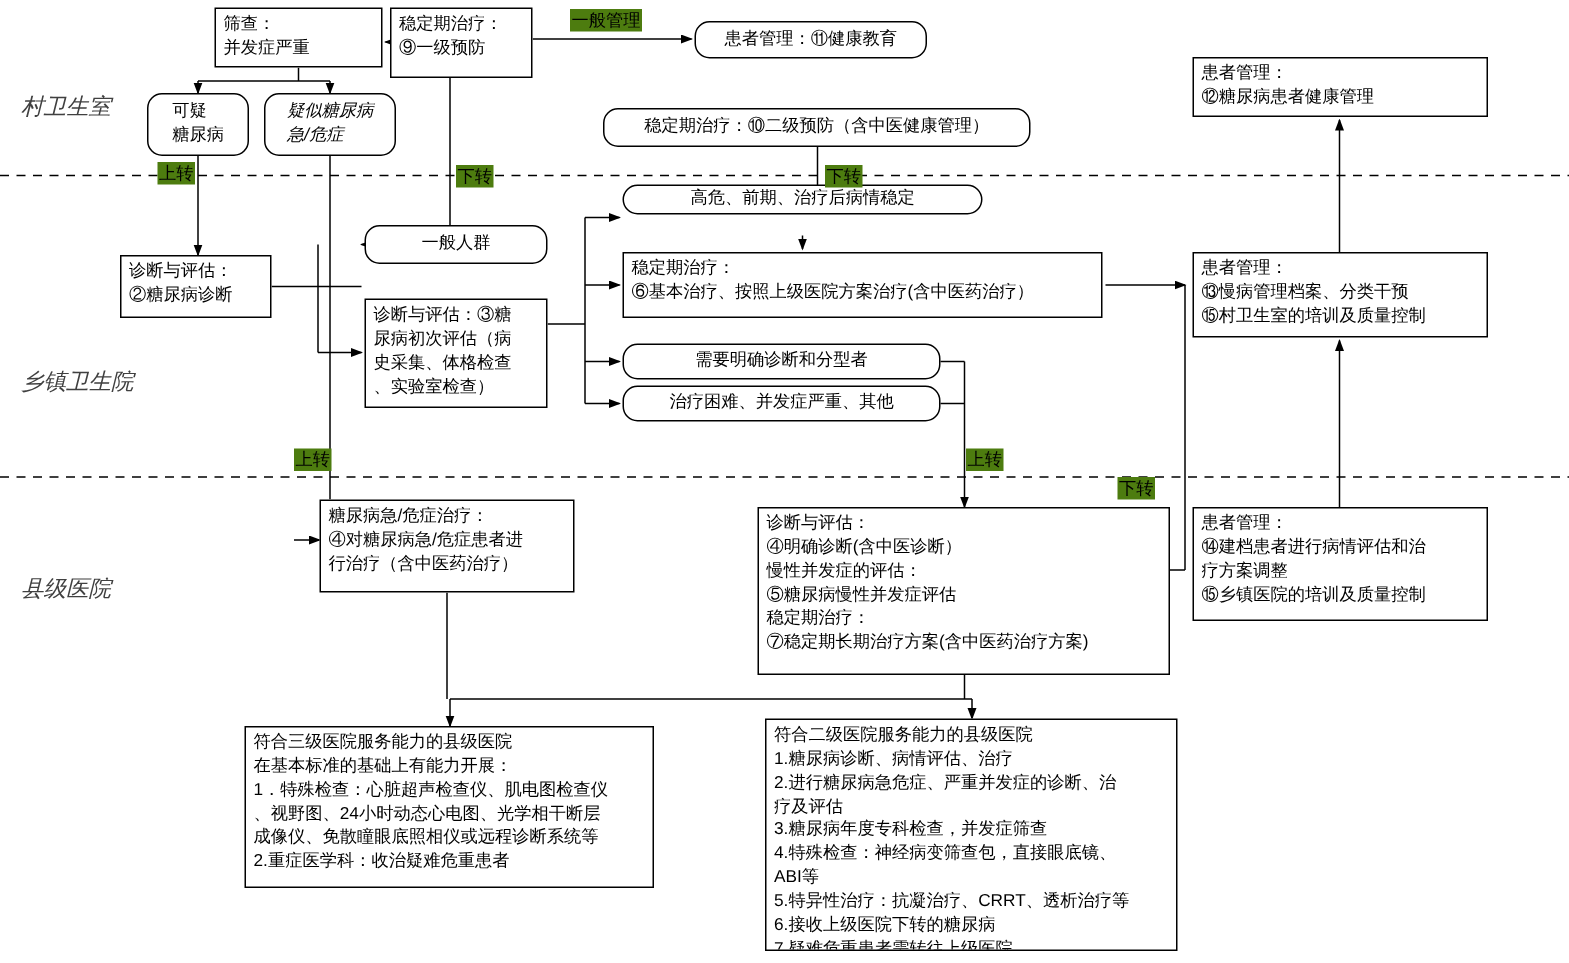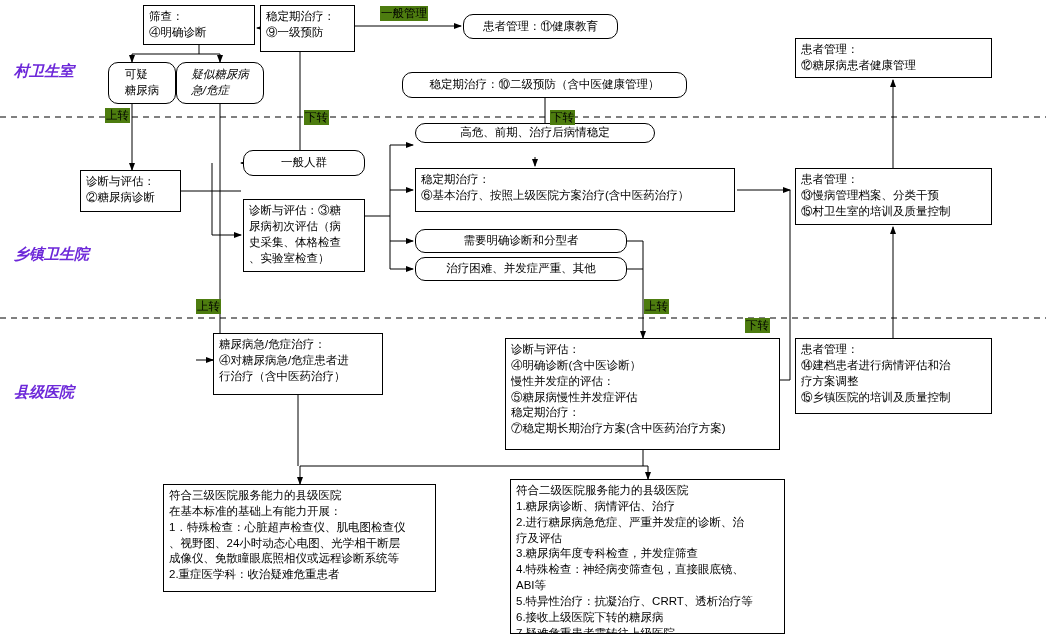--- a/index.html
+++ b/index.html
@@ -44,23 +44,23 @@
     justify-content: center;
     border-radius: 10px;
   }
   .box.left {
     text-align: left;
     display: block;
   }
   .lane-label {
     position: absolute;
     font-size: 15px;
-    font-weight: bold;
+    font-weight: normal;
     font-style: italic;
-    color: #6d28d9;
+    color: #404040;
     white-space: nowrap;
   }
   .edge-label {
     position: absolute;
     font-size: 11.5px;
     background: #4d7c0f;
     padding: 0 1px;
     white-space: nowrap;
   }
 </style>
@@ -135,27 +135,27 @@
 
       <line x1="298" y1="395" x2="298" y2="466"></line>
     </g>
   </svg>
 
   <div class="lane-label" style="left:14px; top:62px;">村卫生室</div>
   <div class="lane-label" style="left:14px; top:245px;">乡镇卫生院</div>
   <div class="lane-label" style="left:14px; top:383px;">县级医院</div>
 
   <div class="box left" style="left:143px; top:5px; width:112px; height:40px;">筛查：
-④明确诊断</div>
+并发症严重</div>
   <div class="box left" style="left:260px; top:5px; width:95px; height:47px;">稳定期治疗：
 ⑨一级预防</div>
   <div class="box center" style="left:463px; top:14px; width:155px; height:25px;">患者管理：⑪健康教育</div>
   <div class="box left" style="left:795px; top:38px; width:197px; height:40px;">患者管理：
 ⑫糖尿病患者健康管理</div>
-  <div class="box center" style="left:108px; top:62px; width:68px; height:42px;">可疑
+  <div class="box center" style="left:98px; top:62px; width:68px; height:42px;">可疑
 糖尿病</div>
   <div class="box center" style="left:176px; top:62px; width:88px; height:42px;font-style:italic;">疑似糖尿病
 急/危症</div>
   <div class="box center" style="left:402px; top:72px; width:285px; height:26px;">稳定期治疗：⑩二级预防（含中医健康管理）</div>
   <div class="box center" style="left:415px; top:123px; width:240px; height:20px;">高危、前期、治疗后病情稳定</div>
   <div class="box center" style="left:243px; top:150px; width:122px; height:26px;">一般人群</div>
   <div class="box left" style="left:80px; top:170px; width:101px; height:42px;">诊断与评估：
 ②糖尿病诊断</div>
   <div class="box left" style="left:795px; top:168px; width:197px; height:57px;">患者管理：
 ⑬慢病管理档案、分类干预

